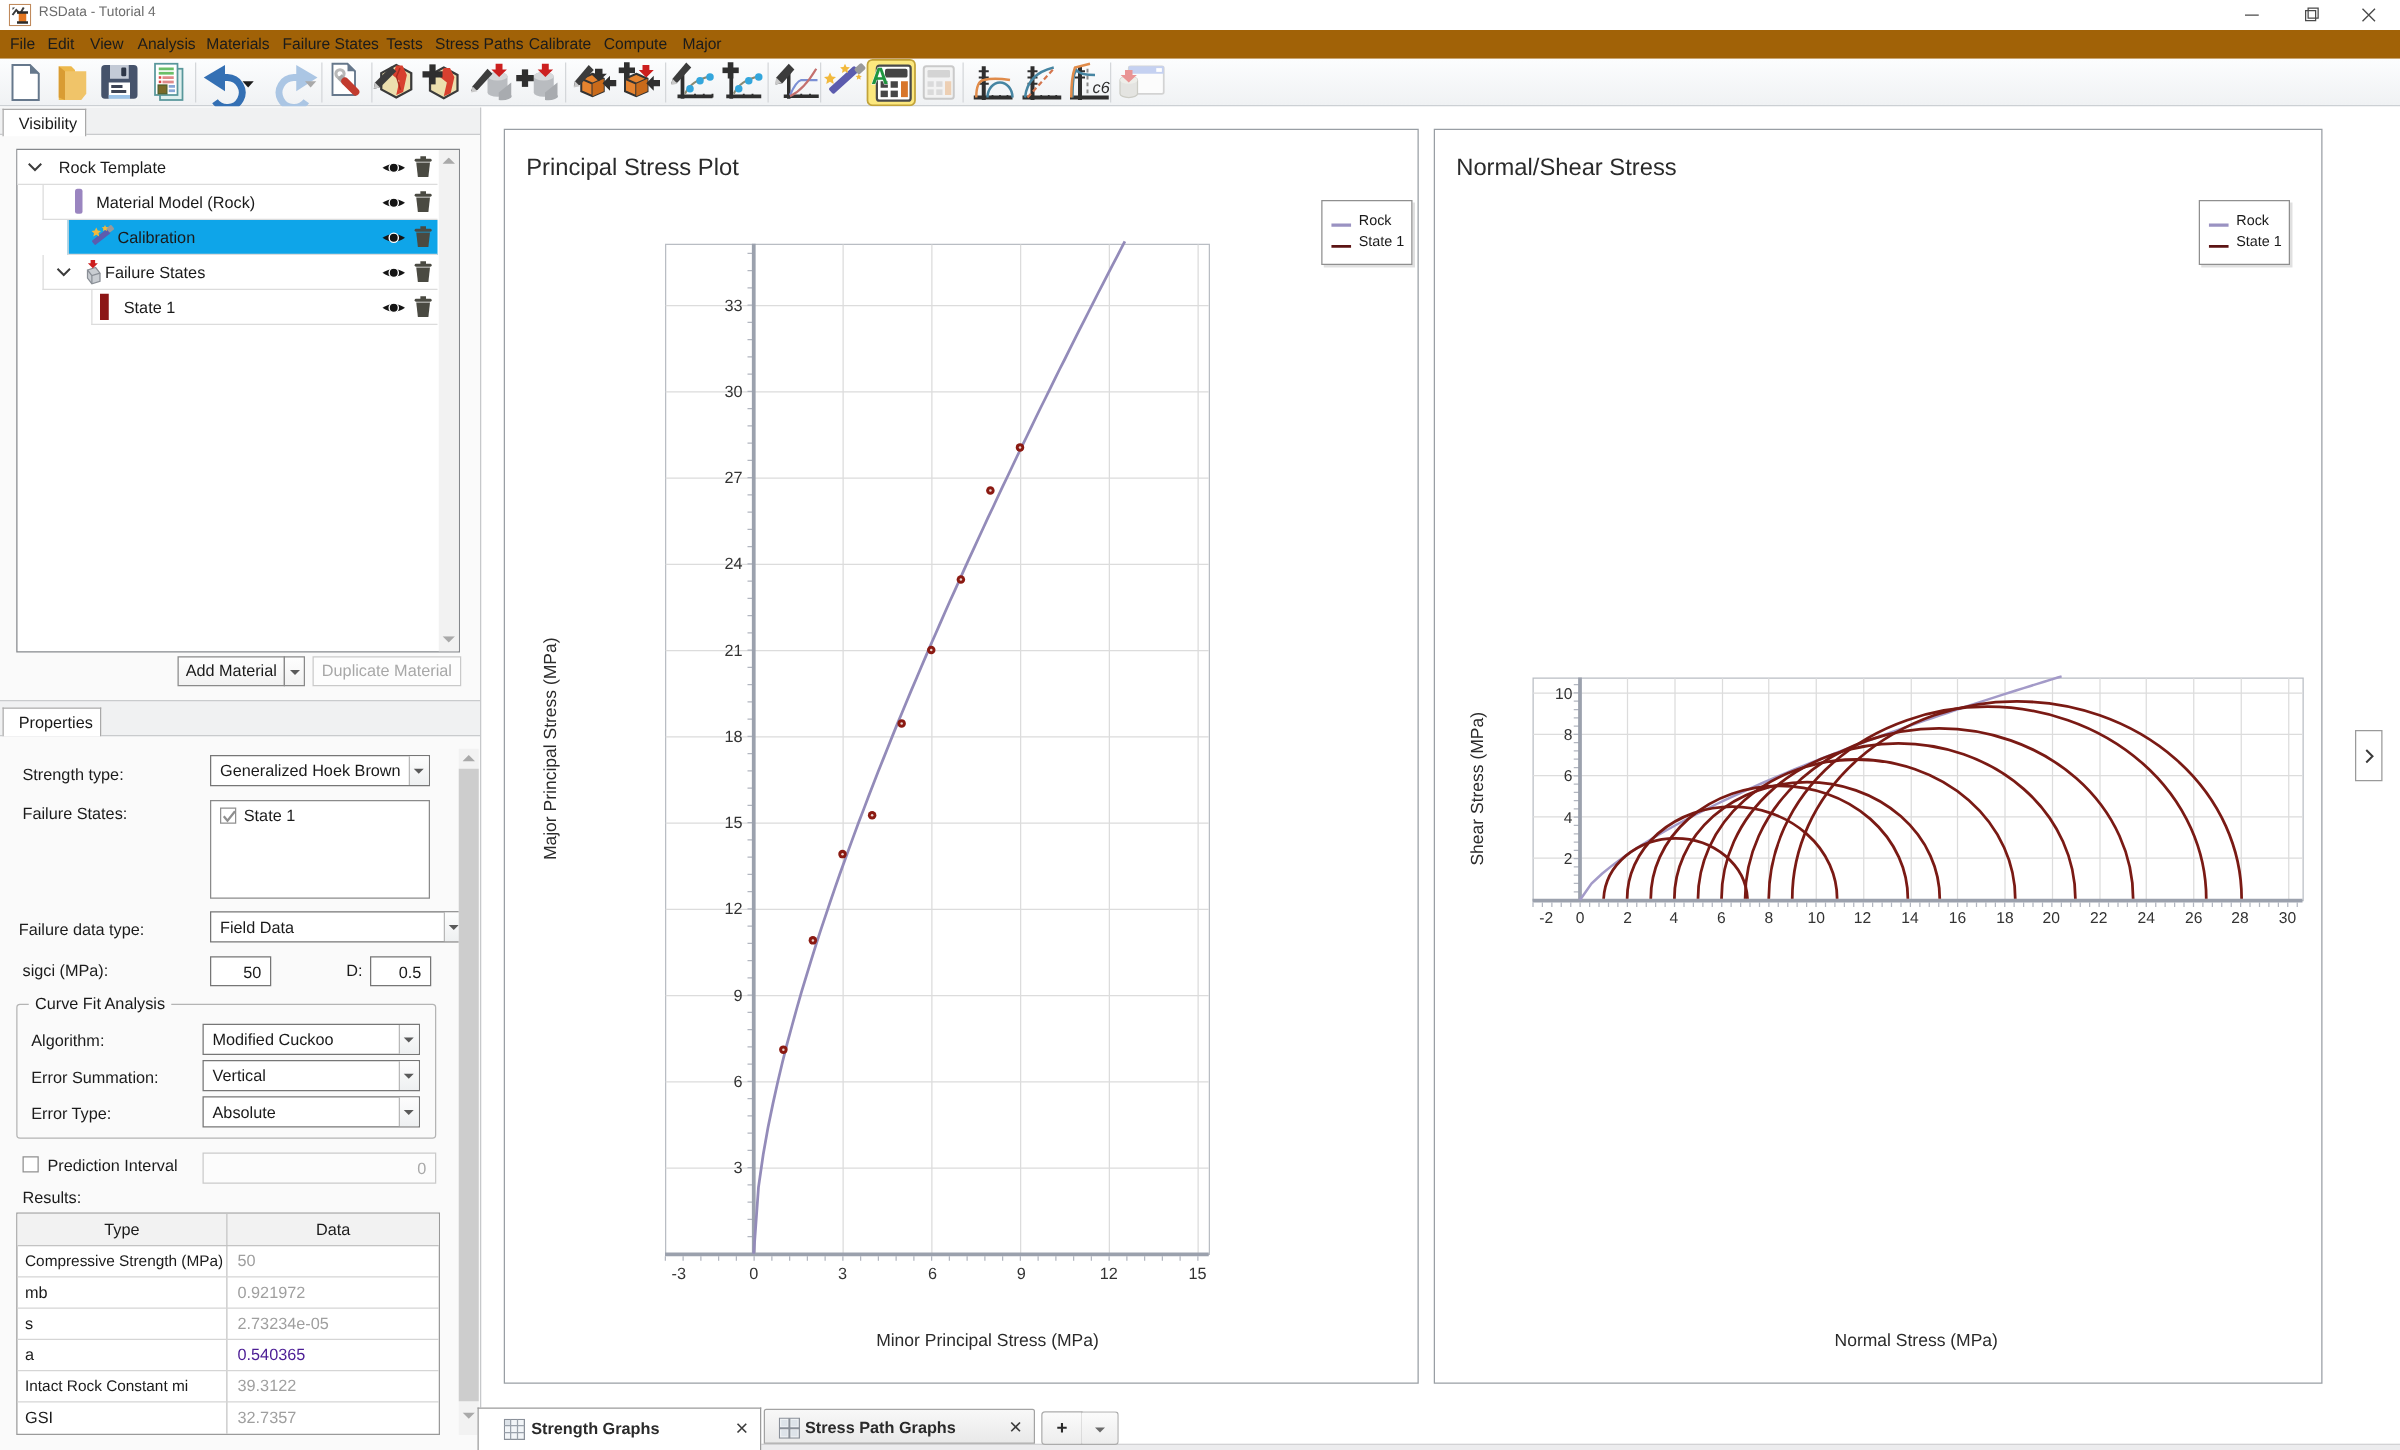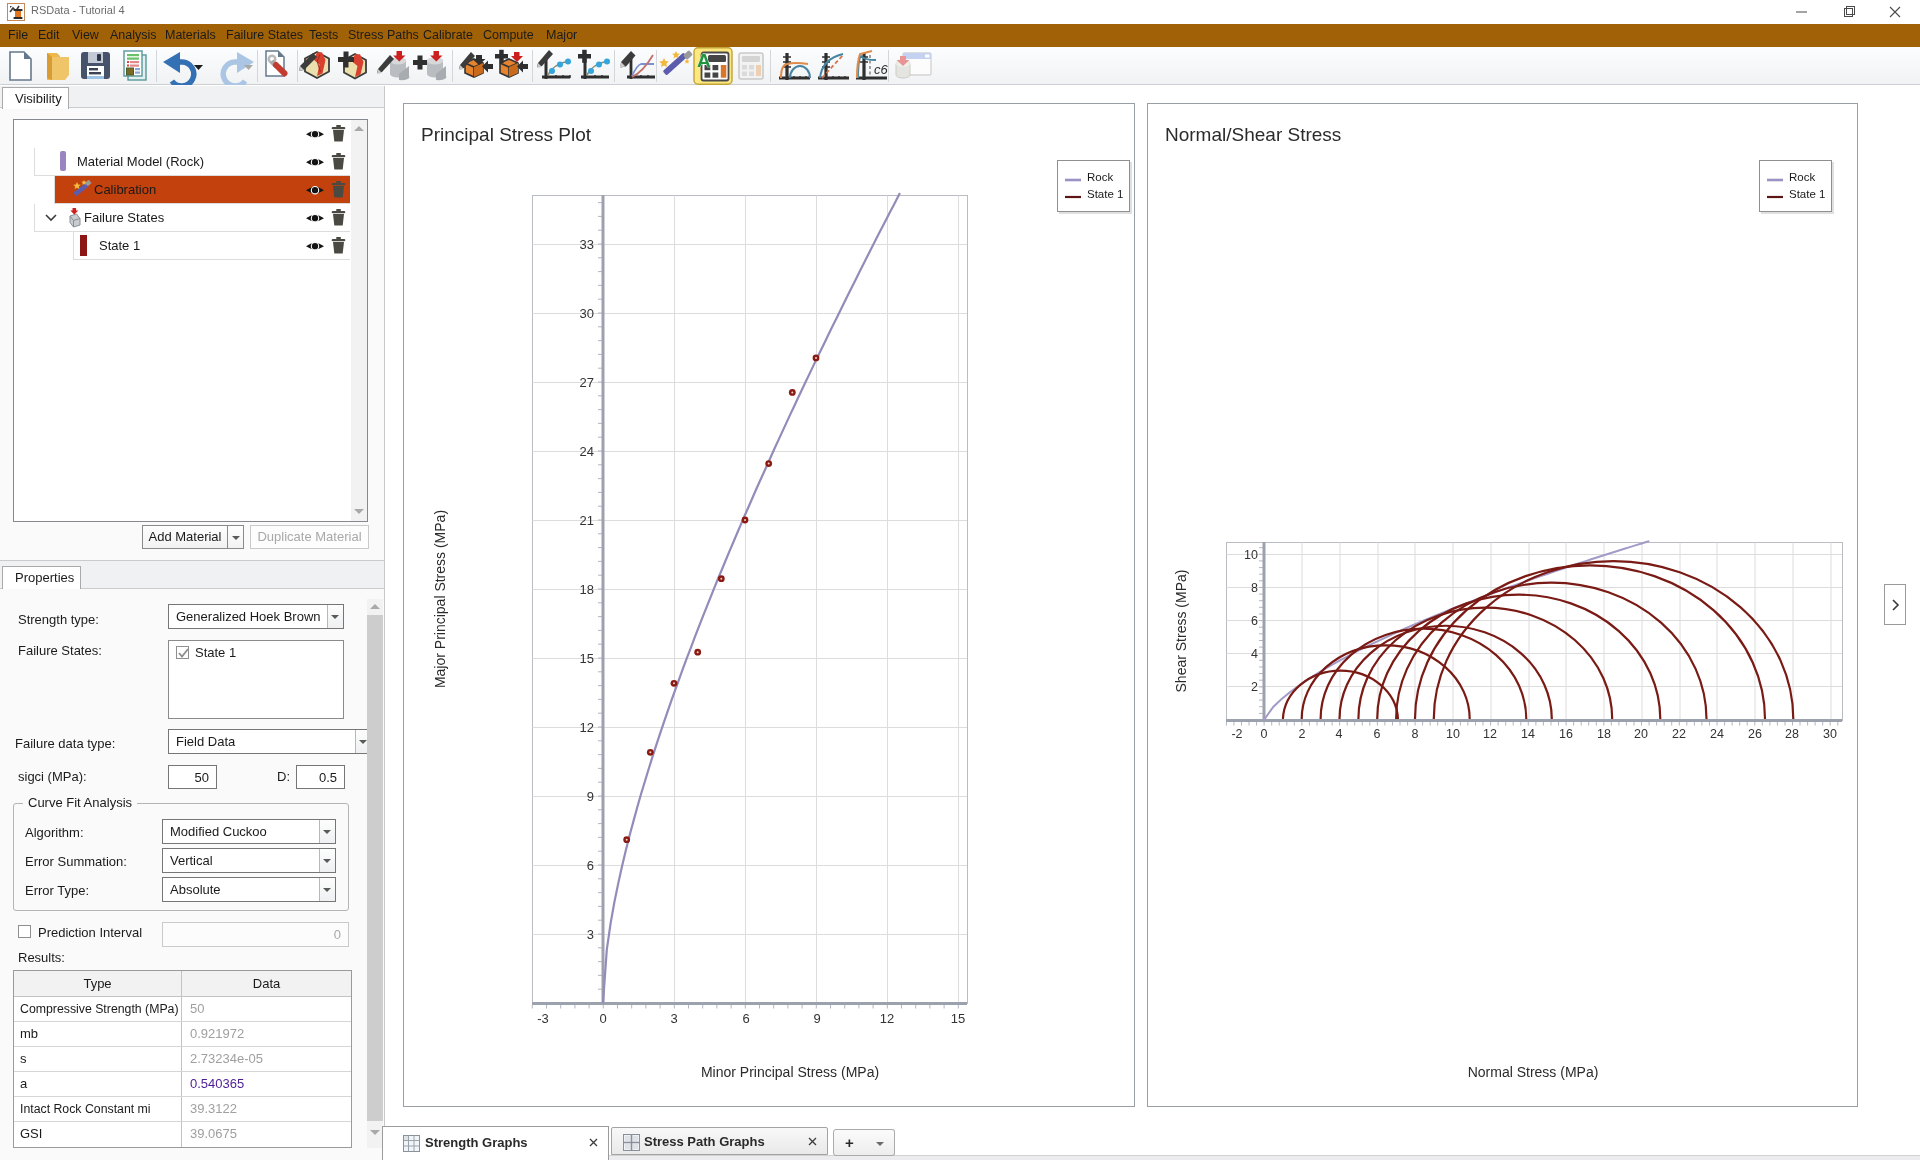--- a/index.html
+++ b/index.html
@@ -261,25 +261,31 @@
 
 <div class="abs sidebar" id="sidebar">
 
  <div class="abs tabrow" style="left:0;top:0;width:384px;height:22px"></div>
  <div class="tab" style="left:2px;top:1px;width:67px;height:22px">
       <div style="margin:3px 0 0 12px">Visibility</div>
     </div>
 
  <div class="abs treebox">
 
+  <div class="trow" style="top:0;left:0;width:336px">
+    <svg class="abs" style="left:8px;top:10px" width="12" height="8">
+          <path d="M1 1 L6 6 L11 1" stroke="#3c3c3c" stroke-width="1.6" fill="none"></path>
+        </svg>
+    <div class="trlabel" style="left:33px">Rock Template</div>
+  </div>
   <div class="trow" style="top:28px;left:20px;width:316px;border-left:1px solid #dcdcdc">
     <div class="abs" style="left:25px;top:3px;width:6px;height:20px;background:#9a85c0;border-radius:2px"></div>
     <div class="trlabel" style="left:42px">Material Model (Rock)</div>
   </div>
-  <div class="trow" style="top:56px;left:40px;width:296px;background:#c2410c;border-left:1px solid #dcdcdc">
+  <div class="trow" style="top:56px;left:40px;width:296px;background:#0ea5e9;border-left:1px solid #dcdcdc">
     <svg class="abs" style="left:17px;top:4px" width="20" height="20" viewBox="0 0 20 20">
       <rect x="1" y="8" width="16" height="4.5" rx="1" transform="rotate(-38 8 10)" fill="#5c5cae"></rect>
       <rect x="13.5" y="1.5" width="5" height="4.5" rx="1" transform="rotate(-38 15 3)" fill="#9a9a9a"></rect>
       <path d="M3 2 l1.2 2.4 l2.6 .3 l-2 1.8 l.55 2.6 l-2.35 -1.3 l-2.35 1.3 l.55 -2.6 l-2 -1.8 l2.6 -.3 z" transform="translate(2,0)" fill="#f2b93c"></path>
       <path d="M12 0 l.8 1.6 l1.8 .2 l-1.3 1.2 l.35 1.8 l-1.65 -.9 l-1.65 .9 l.35 -1.8 l-1.3 -1.2 l1.8 -.2 z" fill="#f2b93c"></path>
     </svg>
     <div class="trlabel" style="left:39px">Calibration</div>
   </div>
   <div class="trow" style="top:84px;left:20px;width:316px;border-left:1px solid #dcdcdc">
     <svg class="abs" style="left:10px;top:10px" width="12" height="8">
@@ -413,21 +419,21 @@
     <div class="abs" style="left:0;top:101px;width:337px;height:25px;border-bottom:1px solid #d5d5d5">
           <div class="abs" style="left:6px;top:4px">a</div>
           <div class="abs" style="left:176px;top:4px;color:#4c1d95">0.540365</div>
         </div>
     <div class="abs" style="left:0;top:126px;width:337px;height:25px;border-bottom:1px solid #d5d5d5">
           <div class="abs" style="left:6px;top:5px;font-size:12.3px">Intact Rock Constant mi</div>
           <div class="abs" style="left:176px;top:4px;color:#9f9f9f">39.3122</div>
         </div>
     <div class="abs" style="left:0;top:151px;width:337px;height:25px">
           <div class="abs" style="left:6px;top:4px">GSI</div>
-          <div class="abs" style="left:176px;top:4px;color:#9f9f9f">39.0675</div>
+          <div class="abs" style="left:176px;top:4px;color:#9f9f9f">32.7357</div>
         </div>
   </div>
 
   <div class="abs" style="left:367px;top:10px;width:16px;height:549px;background:#f2f2f2">
    <svg class="abs" style="left:3px;top:5px" width="10" height="6">
           <path d="M0 5 L5 0 L10 5" fill="#a9a9a9"></path>
         </svg>
    <div class="abs" style="left:0;top:16px;width:16px;height:506px;background:#cdcdcd"></div>
    <svg class="abs" style="left:3px;top:531px" width="10" height="6">
           <path d="M0 0 L5 5 L10 0" fill="#a9a9a9"></path>

